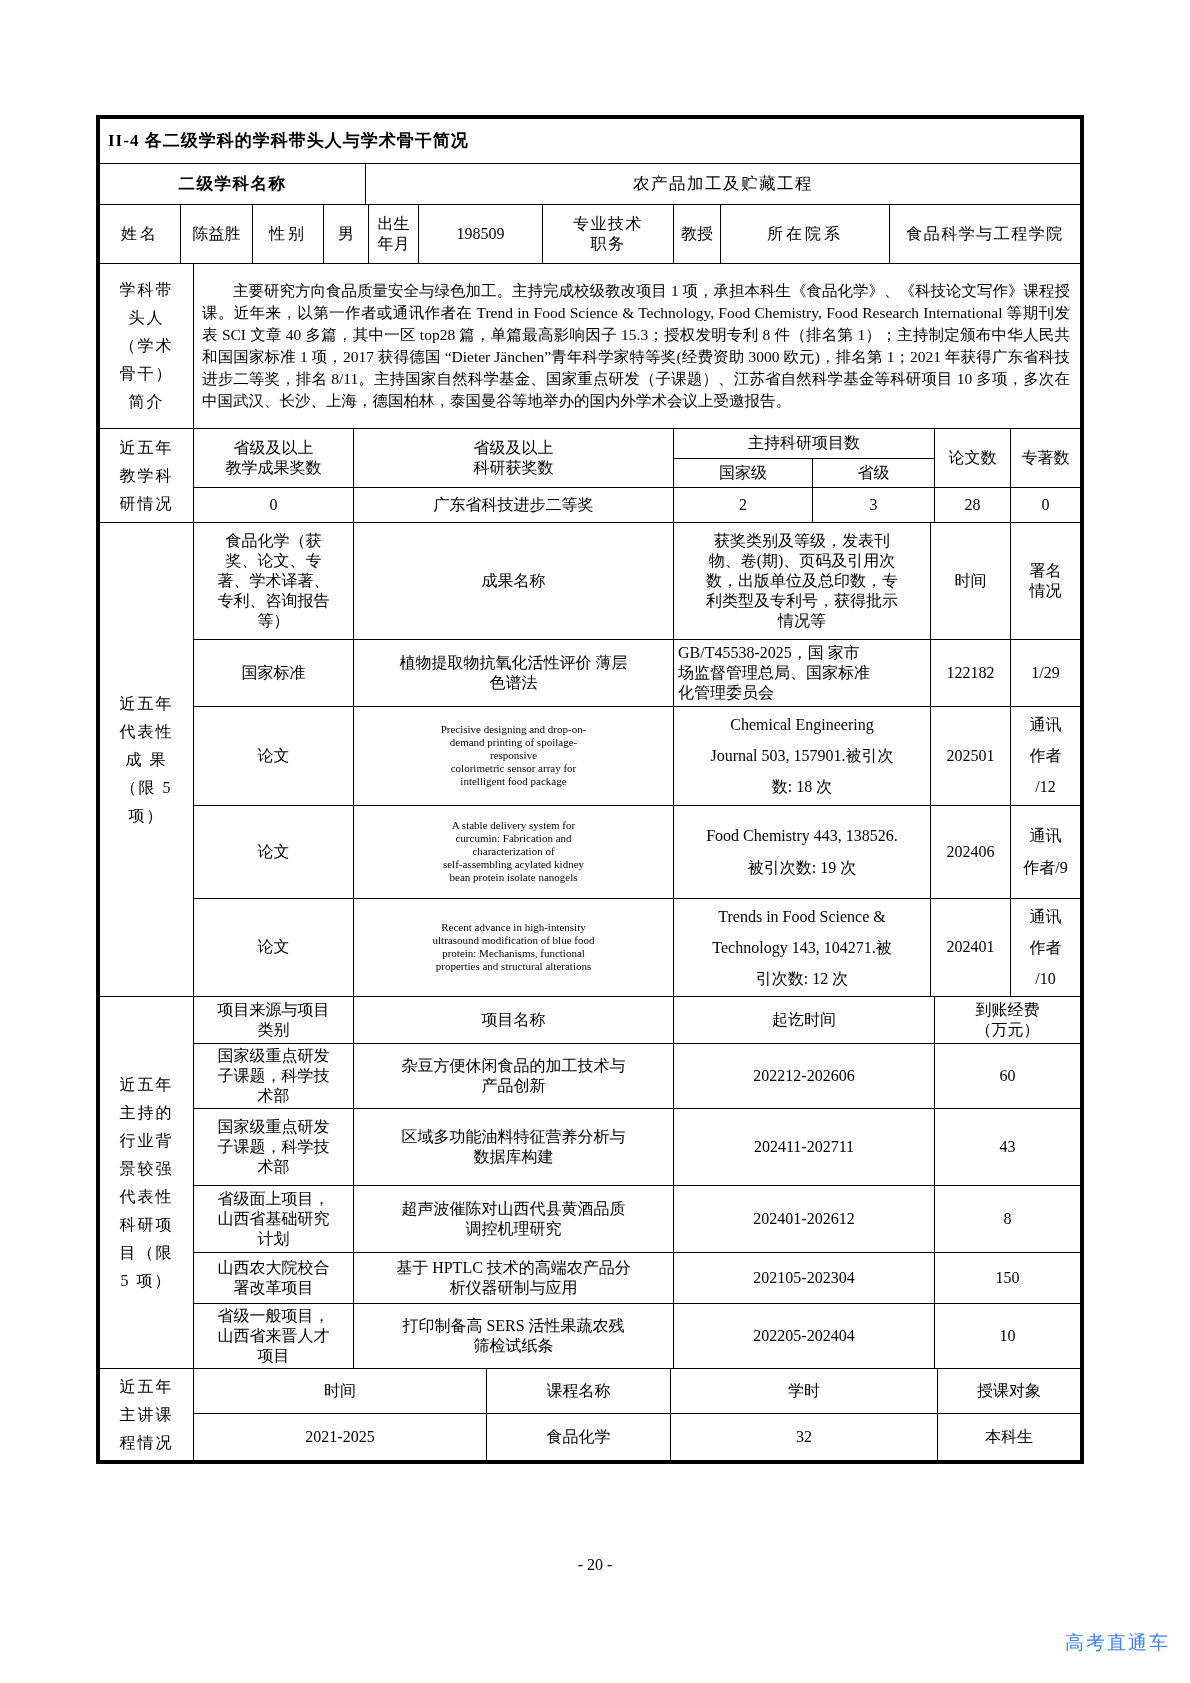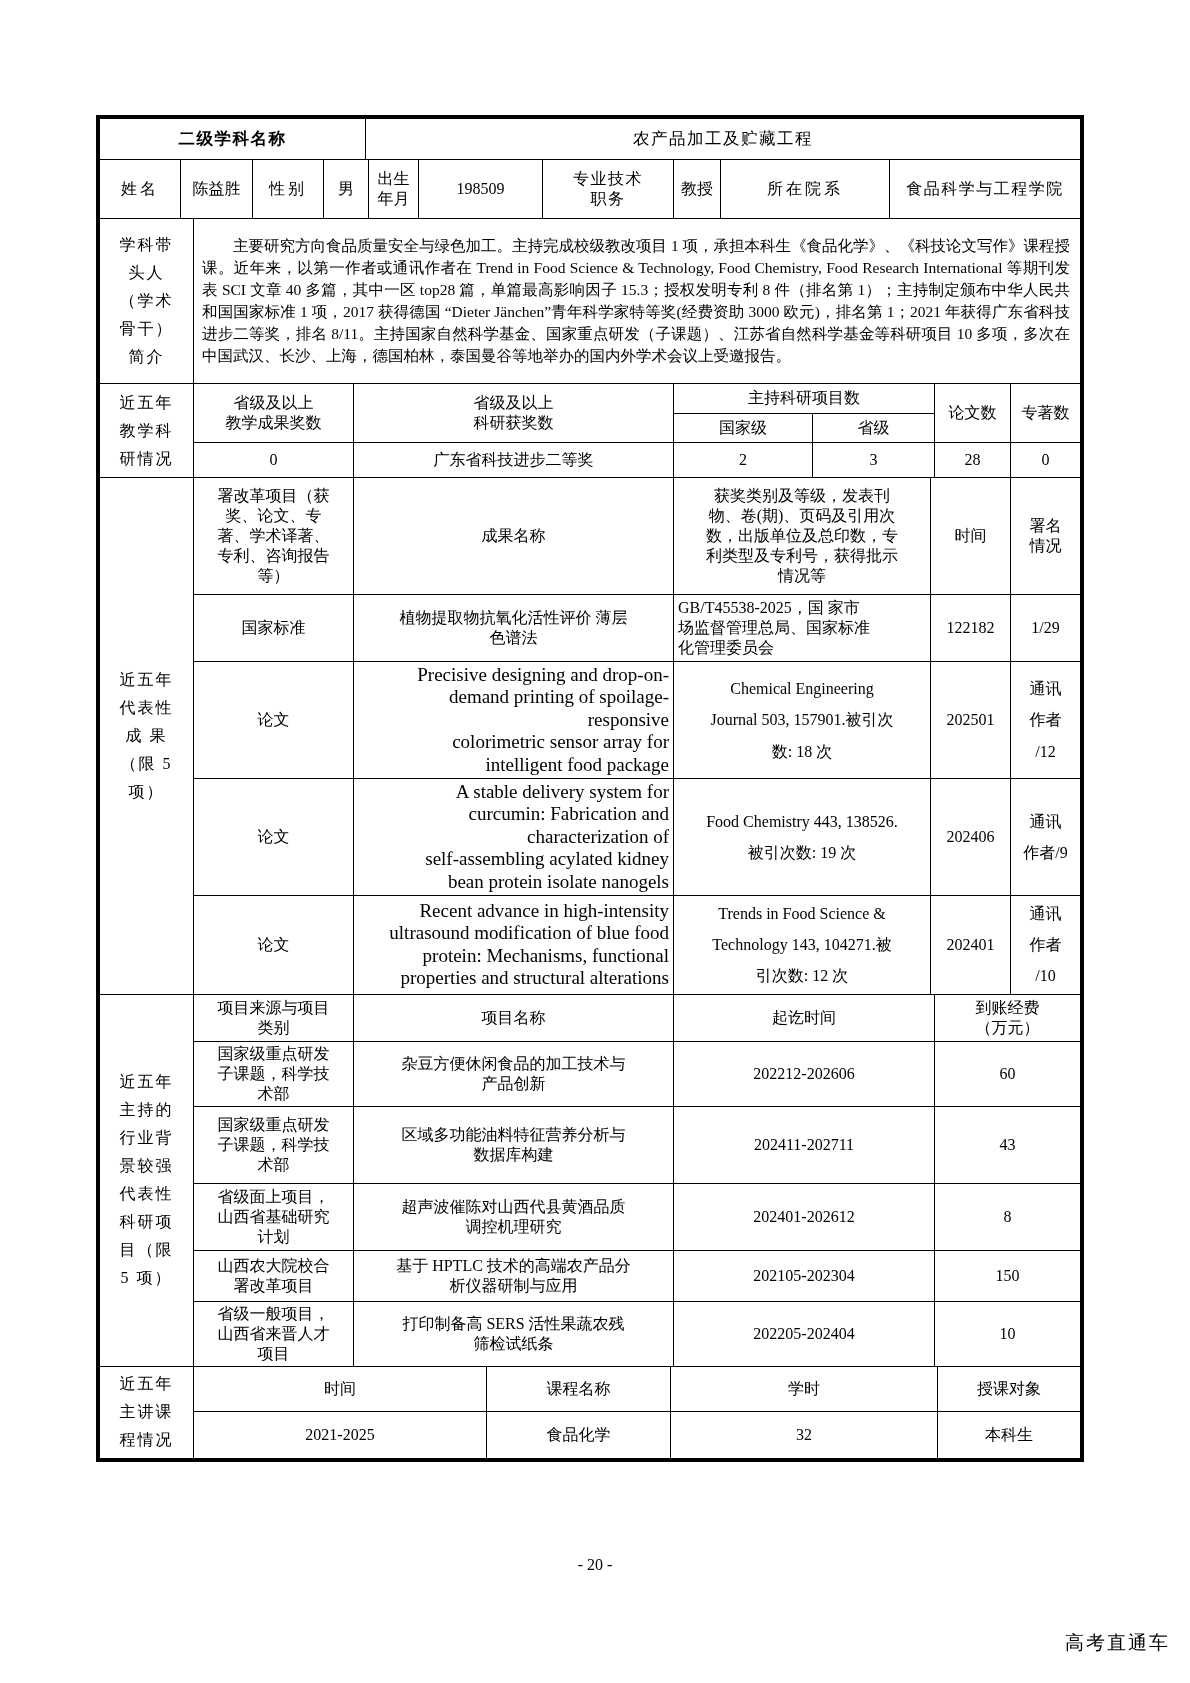--- a/index.html
+++ b/index.html
@@ -17,32 +17,39 @@
   }
   .bold{font-weight:bold;text-align:center;}
   .left{text-align:left;}
   .sp{letter-spacing:3px;}
   .sp2{letter-spacing:1.5px;}
   .title-cell{font-weight:bold;text-align:left;font-size:17px;padding-left:8px;letter-spacing:1px;}
   .para{
     white-space:normal;text-align:justify;text-indent:2em;
     font-size:15.5px;line-height:22px;padding:4px 10px 4px 8px;
   }
-  .eng{font-size:19px;line-height:1.18;text-align:right;}
+  .eng{font-size:11px;line-height:1.18;}
   .lhw{line-height:1.95;}
   .degree-label{text-align:left;letter-spacing:2.5px;padding-left:8px;line-height:1.7;}
   .sidebar{letter-spacing:2px;line-height:1.75;margin-top:33px;}
   .footer-page{position:absolute;left:0;top:1556px;width:100%;text-align:center;font-size:16px;}
-  .watermark{position:absolute;right:20px;top:1630px;font-size:19px;color:#000000;letter-spacing:2px;}
+  .watermark{position:absolute;right:20px;top:1630px;font-size:19px;color:#3b82f6;letter-spacing:2px;}
 </style>
 </head>
 <body>
 
 <div class="sheet">
 
+  <table class="t">
+    <tbody>
+        <tr>
+      <td class="title-cell" style="height:40px">II-4 各二级学科的学科带头人与学术骨干简况</td>
+    </tr>
+  </tbody>
+    </table>
 
   <table class="t">
     <colgroup>
         <col style="width:266px">
         <col>
       </colgroup>
     <tbody>
         <tr>
       <td class="bold sp2" style="height:36px;font-size:16.5px">二级学科名称</td>
       <td class="sp2" style="font-size:16.5px">农产品加工及贮藏工程</td>
@@ -146,21 +153,21 @@
         <col style="width:80px">
         <col>
     </colgroup>
     <tbody>
         <tr>
       <td rowspan="5" class="sidebar">近五年
 代表性
 成 果
 （限 5
 项）</td>
-      <td style="height:112px">署改革项目（获
+      <td style="height:112px">食品化学（获
 奖、论文、专
 著、学术译著、
 专利、咨询报告
 等）</td>
       <td>成果名称</td>
       <td>获奖类别及等级，发表刊
 物、卷(期)、页码及引用次
 数，出版单位及总印数，专
 利类型及专利号，获得批示
 情况等</td>

